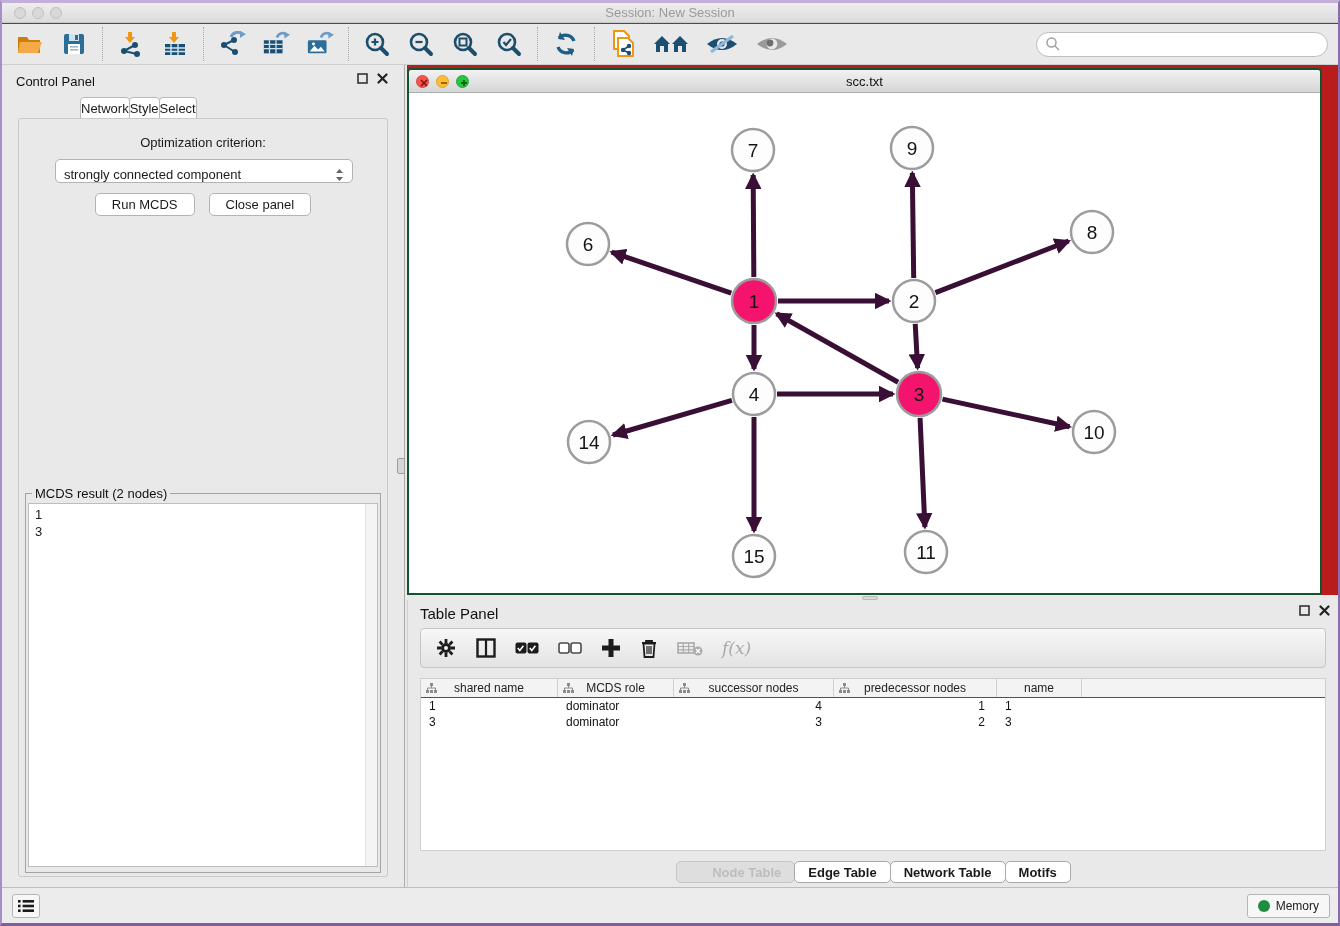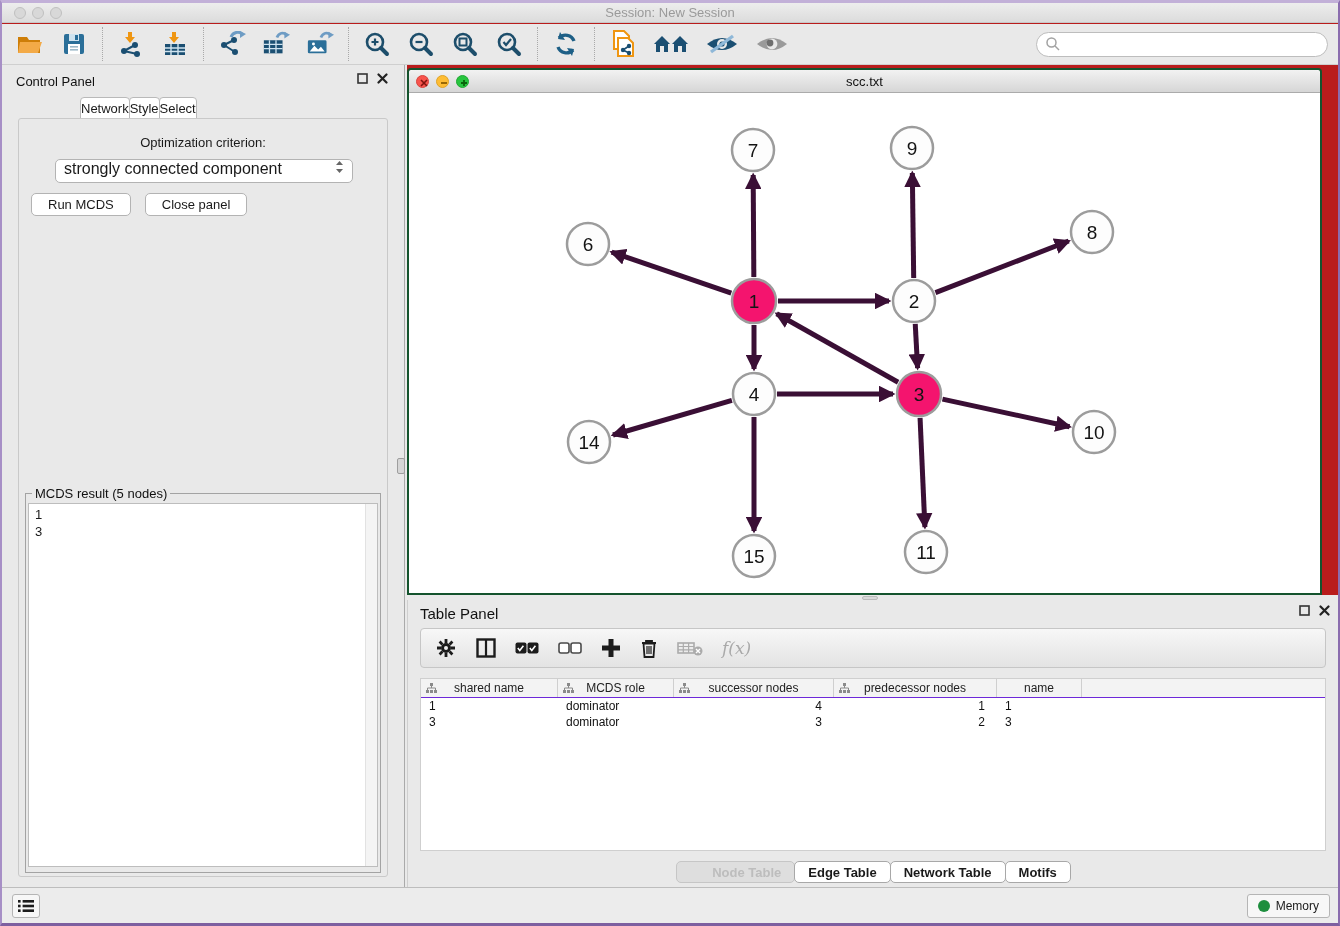--- a/index.html
+++ b/index.html
@@ -34,25 +34,25 @@
   .cp-header .cp-title { position:absolute; left:14px; top:9px; font-size:13px; color:#111; }
   .panel-icons { position:absolute; right:8px; top:8px; display:flex; gap:9px; align-items:center; }
   .cp-tabs { position:absolute; left:78px; top:32px; display:flex; }
   .tab { height:22px; padding:0 0; display:flex; align-items:center; background:#fff;
          border:1px solid #b9b9b9; border-radius:4px 4px 0 0; margin-right:-1px; font-size:13px; }
   .tab.disabled { background:#e4e4e4; color:#b9b9b9; border-color:#cfcfcf;margin-top:32px; }
   .cp-content { position:absolute; left:8px; right:8px; top:53px; bottom:10px;
                 background:#e9e9e9; border:1px solid #c9c9c9; border-radius:3px;margin-left:8px; }
   .opt-label { position:absolute; left:0; right:0; top:16px; text-align:center; font-size:13px; }
   .opt-select { position:absolute; left:36px; right:34px; top:40px; height:24px; background:#fff;
-                border:1px solid #b3b3b3; border-radius:5px; display:flex; align-items:flex-start;
-                padding:0 8px; font-size:16px; }
+                border:1px solid #b3b3b3; border-radius:5px; display:flex; align-items:flex-end;
+                padding:0 8px; font-size:13px; }
   .opt-select .stepper { margin-left:auto; display:flex; flex-direction:column; align-items:center;
                          font-size:8px; line-height:5px; color:#555; }
-  .cp-buttons { position:absolute; left:12px; right:0; top:74px; display:flex; gap:14px; }
+  .cp-buttons { position:absolute; left:0; right:0; top:74px; display:flex; justify-content:center; gap:14px; }
   .btn { height:23px; padding:0 16px; background:#fff; border:1px solid #b3b3b3; border-radius:5px;
          font-size:13px; display:flex; align-items:center; }
   .result-group { position:absolute; left:6px; right:6px; top:374px; bottom:3px; border:1px solid #a3a3a3; }
   .result-legend { position:absolute; left:6px; top:-8px; background:#e9e9e9; padding:0 3px; font-size:13px; color:#111; }
   .result-area { position:absolute; left:2px; right:2px; top:9px; bottom:5px; background:#fff;
                  border:1px solid #bdbdbd; font-size:13px; line-height:17px; padding:2px 6px; overflow:hidden; }
   .result-scroll { position:absolute; right:0; top:0; bottom:0; width:12px; background:#f4f4f4; border-left:1px solid #e2e2e2; }
 
   
   .v-splitter { position:absolute; left:394px; top:62px; width:11px; bottom:36px; background:#e9e9e9; }
@@ -298,21 +298,21 @@
             <path d="M4.5,1 L8,5 H1 z" fill="#666"></path>
             <path d="M4.5,13 L1,9 H8 z" fill="#666"></path>
           </svg>
         </span>
       </div>
       <div class="cp-buttons">
         <div class="btn">Run MCDS</div>
         <div class="btn">Close panel</div>
       </div>
       <div class="result-group">
-        <div class="result-legend">MCDS result (5 nodes)</div>
+        <div class="result-legend">MCDS result (2 nodes)</div>
         <div class="result-area">
           <div id="result-lines">
               <div>1</div>
               <div>3</div>
             </div>
           <div class="result-scroll"></div>
         </div>
       </div>
     </div>
   </div>

